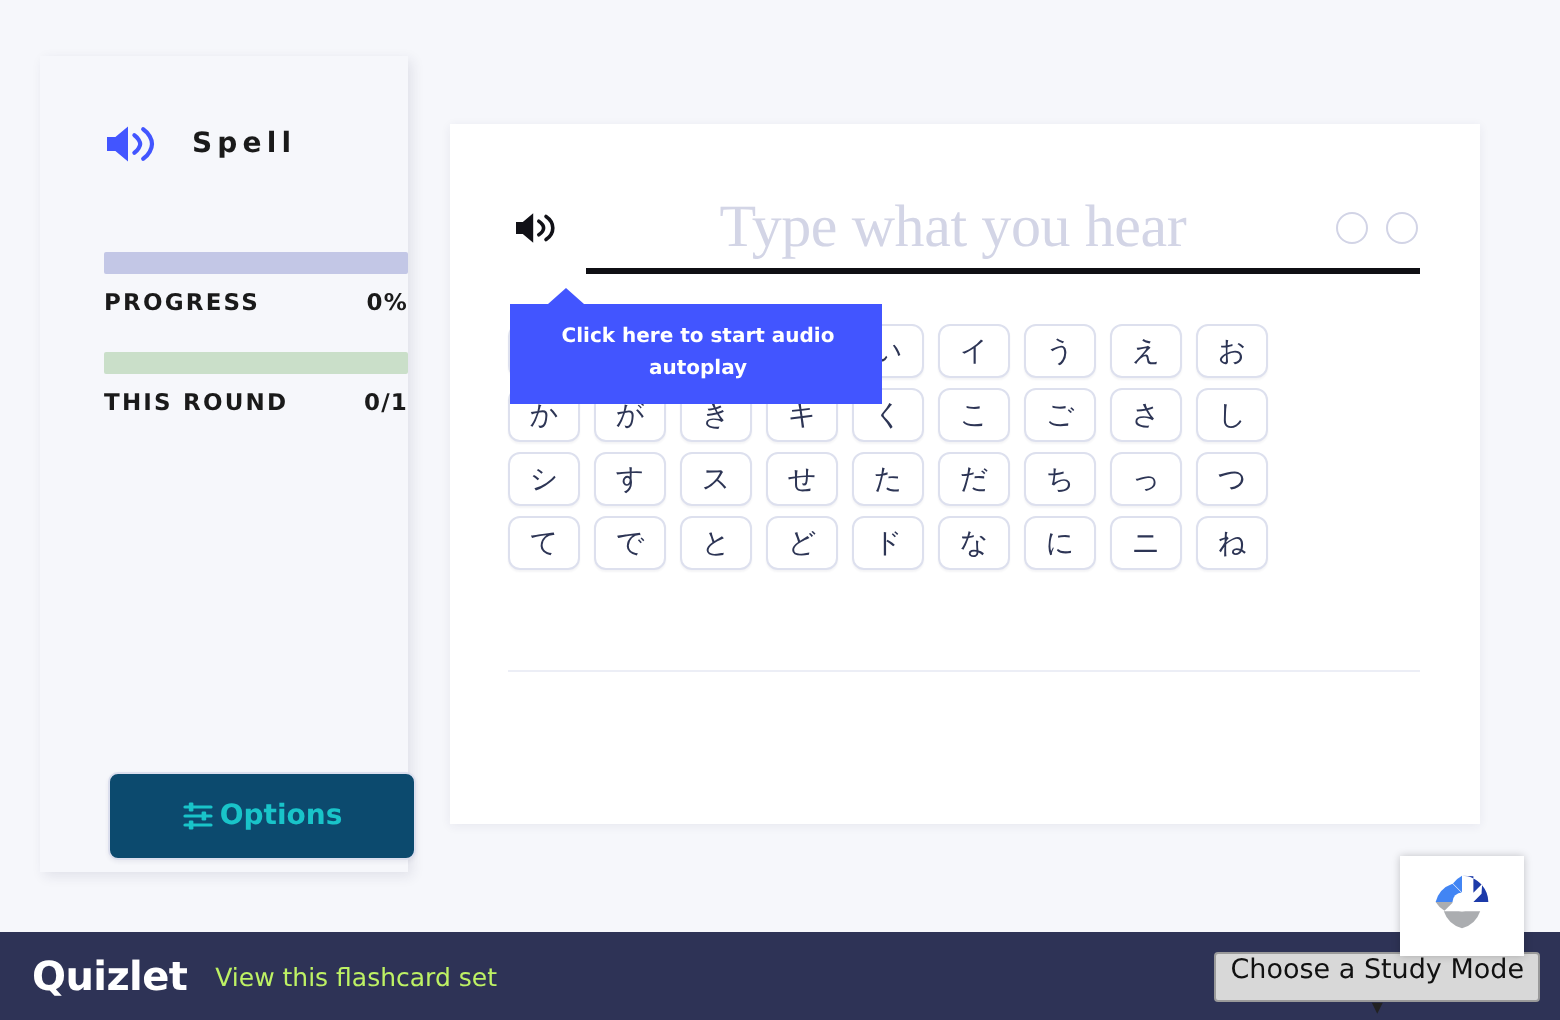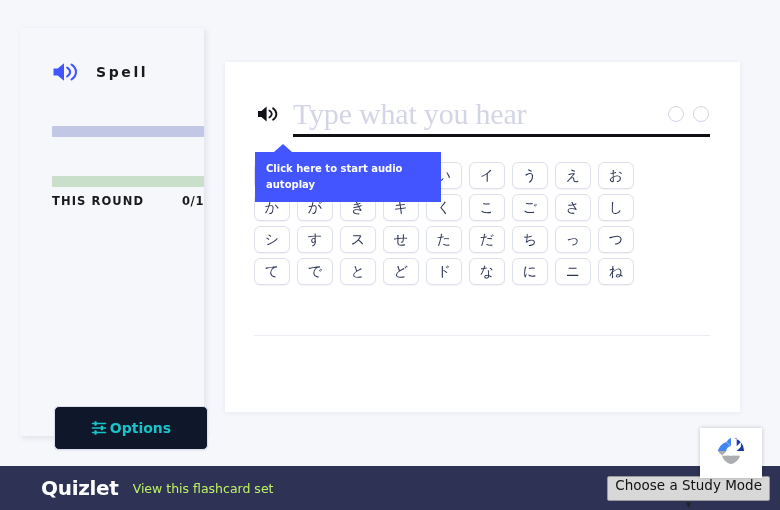--- a/index.html
+++ b/index.html
@@ -13,20 +13,21 @@
     background: #ffffff;
     font-family: "Liberation Sans", "DejaVu Sans", sans-serif;
     -webkit-font-smoothing: antialiased;
   }
 
   #app {
     position: relative;
     width: 780px;
     height: 510px;
     background: #ffffff;
+    text-align: center;
   }
 
   
   .page-bg {
     position: absolute;
     left: 0; top: 0;
     width: 780px;
     height: 466px;
     background: #f6f7fb;
   }
@@ -102,24 +103,24 @@
     font-size: 11.5px;
     font-weight: bold;
     letter-spacing: 0.6px;
     color: #1a1a1a;
     font-family: "DejaVu Sans", sans-serif;
   }
 
   .options-button {
     position: absolute;
     left: 34px;
-    top: 378px;
+    top: 358px;
     width: 152px;
     height: 42px;
-    background: #0f172a;
+    background: #0c4a6e;
     border: 1px solid #dcdfee;
     border-radius: 5px;
     box-shadow: 0 1px 2px rgba(40,44,80,0.07);
     display: flex;
     align-items: center;
     justify-content: center;
     gap: 3px;
     cursor: pointer;
   }
   .options-icon { width: 16px; height: 16px; display:block; }
@@ -294,21 +295,20 @@
     background: #2e3356;
   }
   .bottom-inner {
     position: absolute;
     left: 16px;
     top: 0;
     right: 10px;
     height: 44px;
     display: flex;
     align-items: center;
-    margin-left: 25px;
   }
   .quizlet-logo {
     font-size: 20px;
     font-weight: bold;
     color: #ffffff;
     letter-spacing: -0.3px;
     font-family: "DejaVu Sans", sans-serif;
   }
   .view-set-link {
     margin-left: 14px;
@@ -359,20 +359,24 @@
             <path d="M1.5 8.5h4.2L12 3.2v17.6L5.7 15.5H1.5z" fill="#4255ff"></path>
             <path d="M15.2 7.6c1.8 1.2 2.9 3.4 2.9 4.4s-1.1 3.2-2.9 4.4" stroke="#4255ff" stroke-width="2.1" fill="none" stroke-linecap="round"></path>
             <path d="M19.6 4.6c2.8 1.9 4.4 5.1 4.4 7.4s-1.6 5.5-4.4 7.4" stroke="#4255ff" stroke-width="2.1" fill="none" stroke-linecap="round"></path>
           </svg>
         </span>
         <span class="spell-title">Spell</span>
       </div>
 
       <div class="meter-block progress">
         <div class="meter-bar purple"></div>
+        <div class="meter-row">
+          <span class="meter-label">PROGRESS</span>
+          <span class="meter-value">0%</span>
+        </div>
       </div>
 
       <div class="meter-block round">
         <div class="meter-bar green"></div>
         <div class="meter-row">
           <span class="meter-label">THIS ROUND</span>
           <span class="meter-value">0/1</span>
         </div>
       </div>
 

